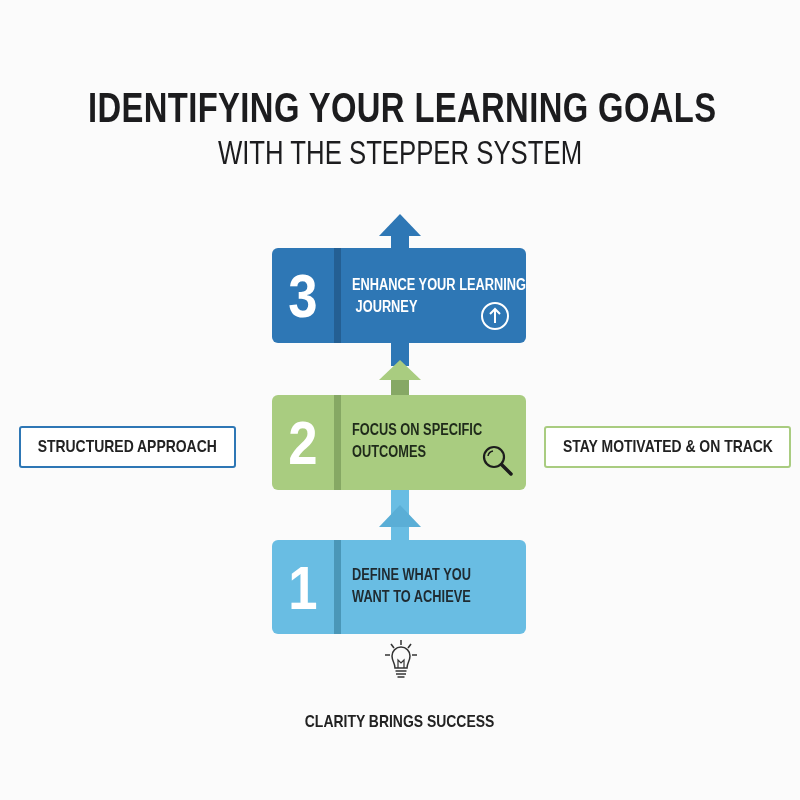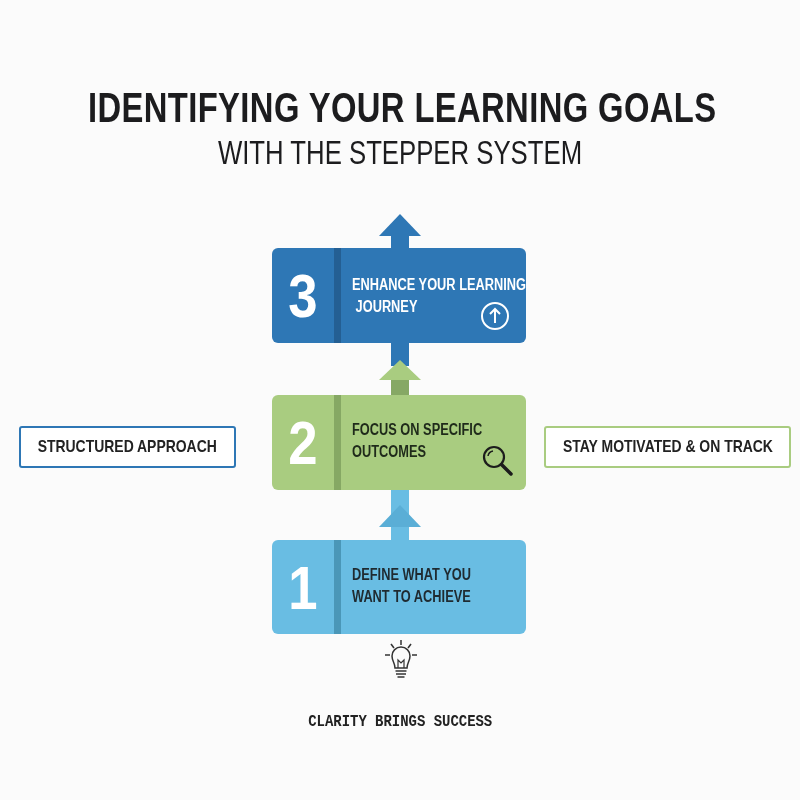--- a/index.html
+++ b/index.html
@@ -7,21 +7,21 @@
   .title { position:absolute; left:0; width:800px; top:84px; text-align:center; font-family:"Liberation Sans", sans-serif; font-weight:bold; font-size:42px; letter-spacing:0.5px; color:#1c1c1e; transform:scaleX(0.78); transform-origin:center; white-space:nowrap; }
   .subtitle { position:absolute; left:0; width:800px; top:134px; text-align:center; font-size:33px; color:#1c1c1e; transform:scaleX(0.78); transform-origin:center; white-space:nowrap; }
   .shaft { position:absolute; }
   .arrowhead { position:absolute; width:0; height:0; }
   .card { position:absolute; left:272px; width:254px; border-radius:6px; }
   .card .num { position:absolute; left:0; top:0; bottom:0; width:62px; display:flex; align-items:center; justify-content:center; color:#ffffff; font-weight:bold; font-size:62px; transform:scaleX(0.85); }
   .card .divider { position:absolute; left:62px; top:0; bottom:0; width:7px; }
   .card .label { position:absolute; left:80px; top:24px; right:10px; font-weight:bold; font-size:16px; line-height:22px; transform:scaleX(0.8); transform-origin:left top; white-space:nowrap; }
   .side-box { position:absolute; top:426px; height:42px; background:#ffffff; border-radius:3px; display:flex; align-items:center; justify-content:center; font-weight:bold; font-size:17px; color:#222; white-space:nowrap; box-sizing:border-box; }
   .side-box span { display:inline-block; transform:scaleX(0.82); }
-  .footer { position:absolute; left:0; width:800px; top:712px; text-align:center; font-weight:bold; font-size:17px; color:#222;font-family:Liberation Mono, monospace; }
+  .footer { position:absolute; left:0; width:800px; top:712px; text-align:center; font-weight:bold; font-size:17px; color:#222; }
   .footer span { display:inline-block; transform:scaleX(0.82); }
 </style>
 </head>
 <body>
 
 <div class="title">IDENTIFYING YOUR LEARNING GOALS</div>
 <div class="subtitle">WITH THE STEPPER SYSTEM</div>
 
 <div class="shaft" style="left:391px; top:230px; width:18px; height:20px; background:#2e77b5;"></div>
 <div class="arrowhead" style="left:379px; top:214px; border-left:21px solid transparent; border-right:21px solid transparent; border-bottom:22px solid #2e77b5;"></div>

